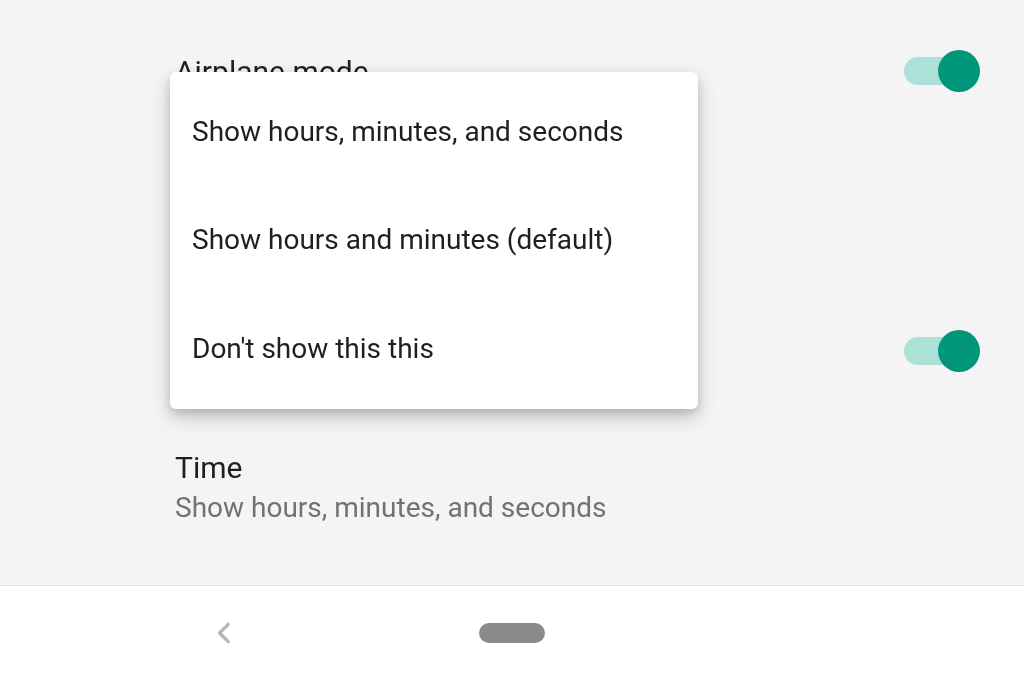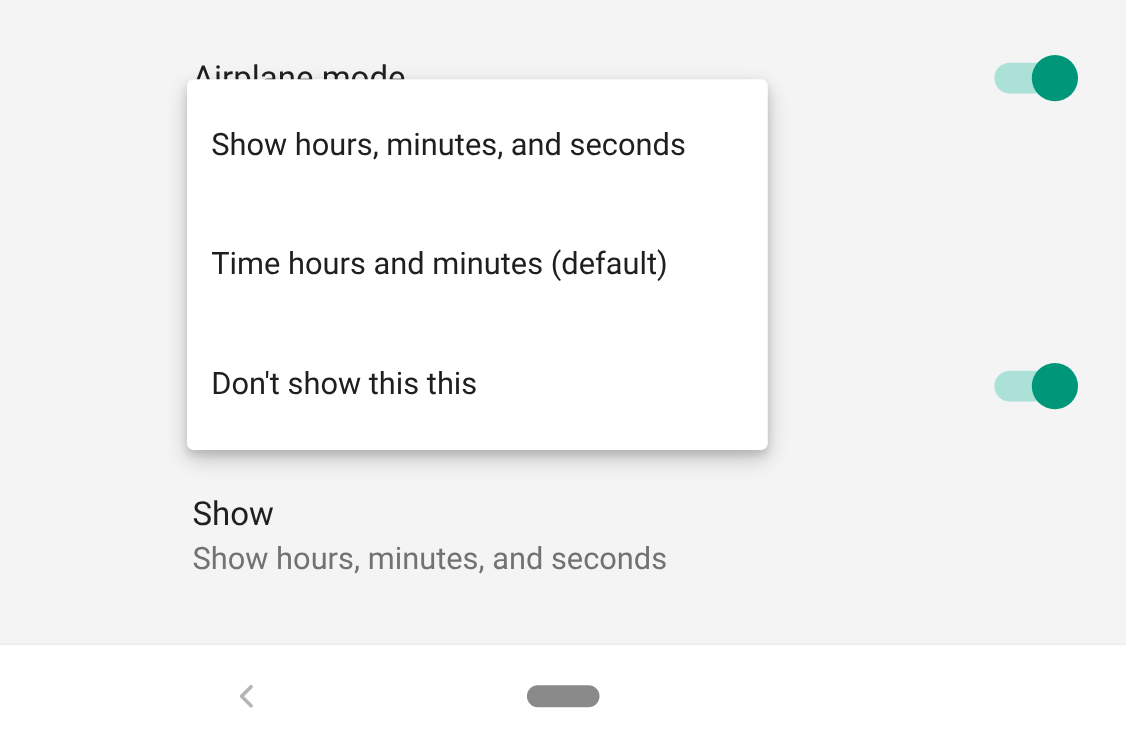--- a/index.html
+++ b/index.html
@@ -150,27 +150,27 @@
 
   <div class="setting-row row-middle">
     <div></div>
     <div class="toggle">
       <div class="toggle-track"></div>
       <div class="toggle-thumb"></div>
     </div>
   </div>
 
   <div class="time-section">
-    <div class="time-title">Show</div>
+    <div class="time-title">Time</div>
     <div class="time-subtitle">Show hours, minutes, and seconds</div>
   </div>
 
   <div class="popup">
     <div class="popup-item">Show hours, minutes, and seconds</div>
-    <div class="popup-item">Time hours and minutes (default)</div>
+    <div class="popup-item">Show hours and minutes (default)</div>
     <div class="popup-item">Don't show this this</div>
   </div>
 
 </div>
 
 <div class="nav-bar">
   <div class="nav-back">
     <svg viewBox="0 0 24 24">
       <path d="M15 4 L7 12 L15 20" stroke="#b5b5b5" stroke-width="3" fill="none" stroke-linecap="round" stroke-linejoin="round"></path>
     </svg>

